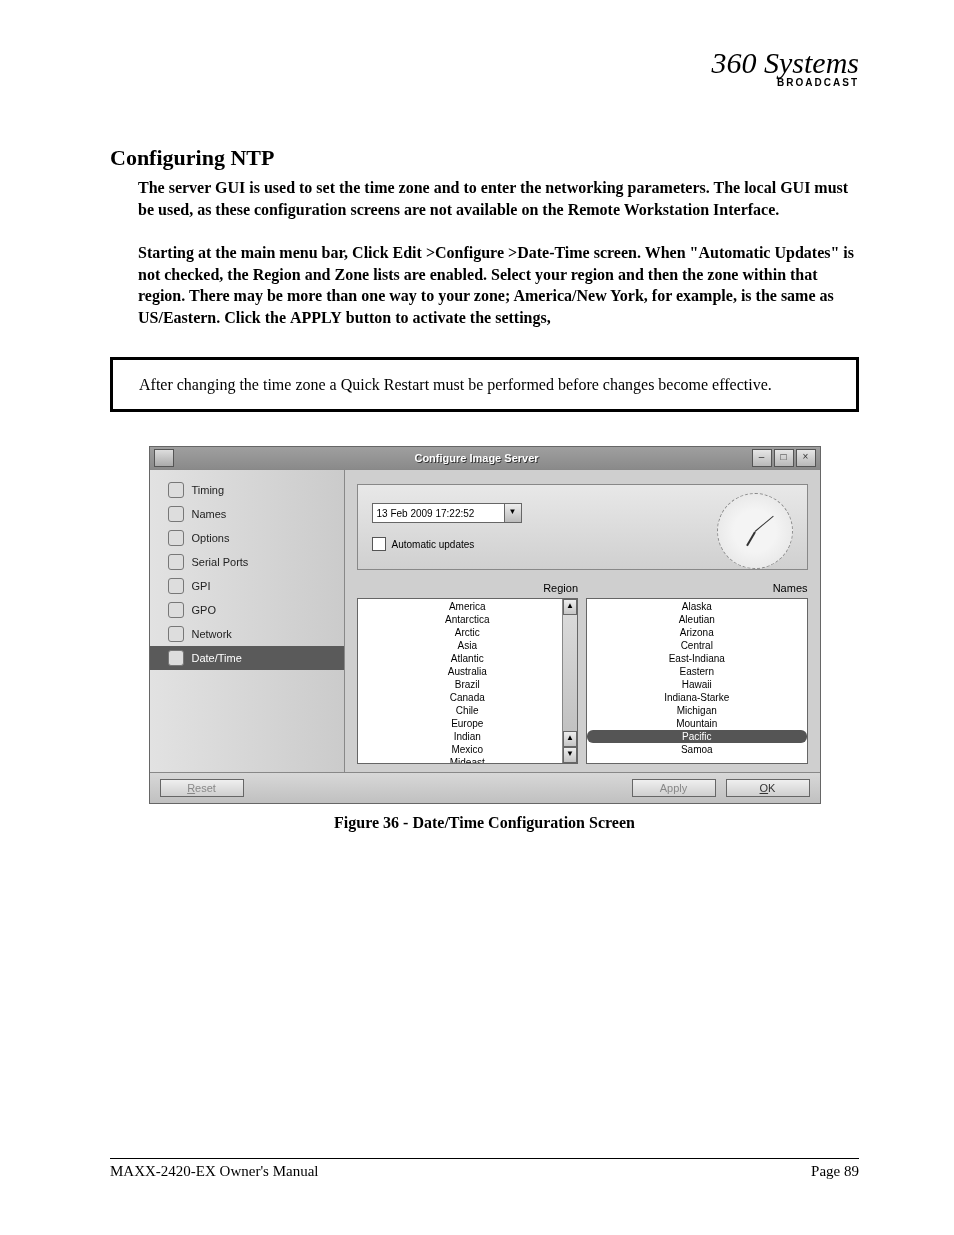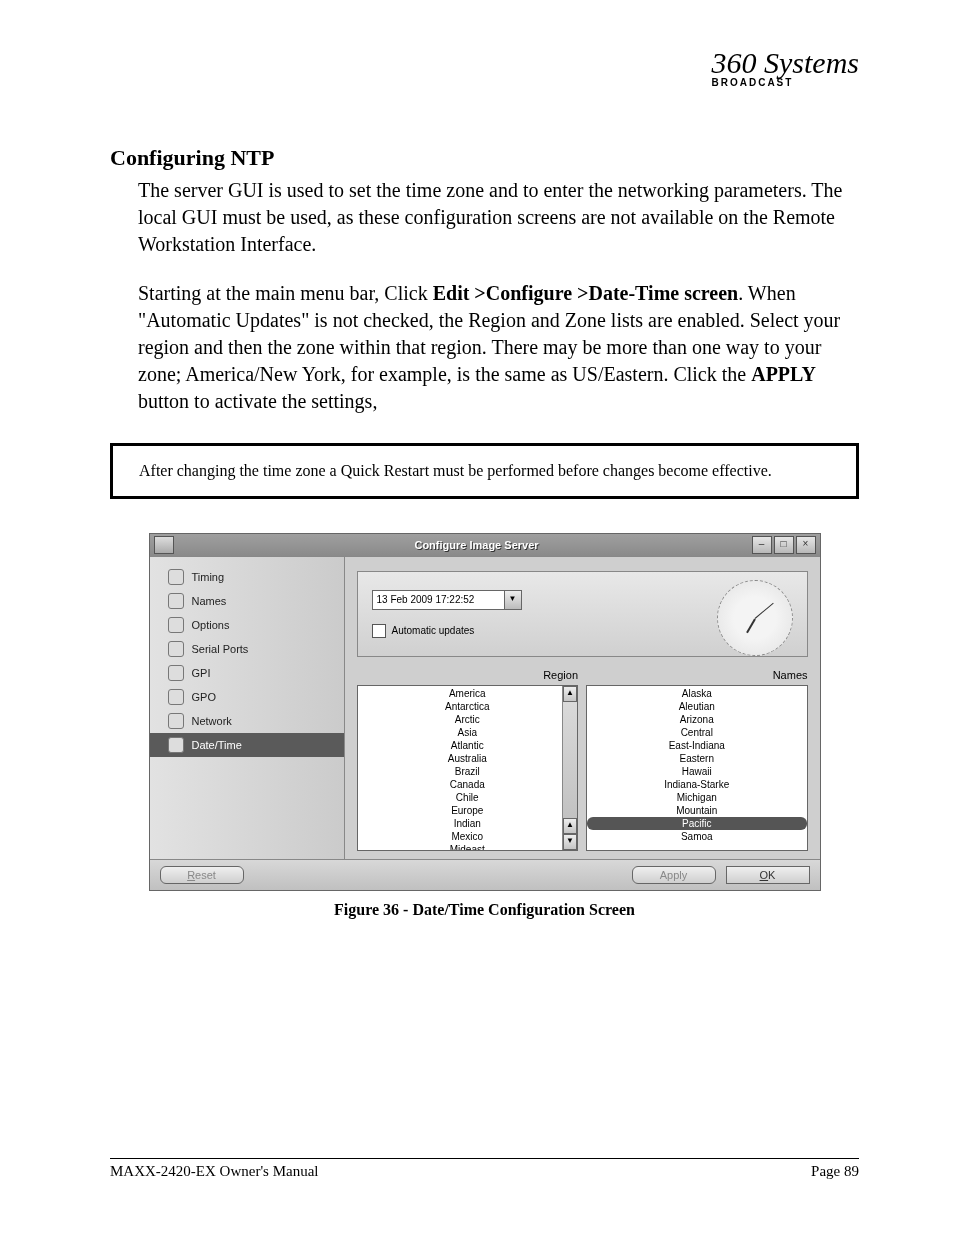--- a/index.html
+++ b/index.html
@@ -20,38 +20,39 @@
     position: relative;
   }
   .logo {
     position: absolute;
     top: 48px;
     right: 95px;
     font-family: cursive;
     font-size: 30px;
     font-style: italic;
     line-height: 1;
-    text-align: left;
+    text-align: right;
   }
   .logo .sub {
     font-family: Arial, sans-serif;
     font-size: 10px;
     letter-spacing: 2px;
     font-weight: bold;
     font-style: normal;
   }
   h2.section {
     font-size: 22px;
     font-weight: bold;
     margin: 0 0 6px 0;
   }
   .body-text {
-    font-size: 20px;
+    font-size: 16px;
     line-height: 1.35;
     margin: 0 0 22px 28px;
+    font-weight: bold;
   }
   .topgap { height: 100px; }
   .note-box {
     border: 3px solid #000;
     padding: 14px 26px;
     margin: 28px 0 34px 0;
     font-size: 16px;
     line-height: 1.35;
   }
   .figure-caption {
@@ -217,21 +218,21 @@
   }
   .btn {
     border:1px solid #666;
     background:linear-gradient(#efefef,#cfcfcf);
     padding:2px 18px;
     font-size:11px;
     color:#333;
     min-width:46px;
     text-align:center;
   }
-  .btn.dis { color:#888;border-radius:6px; }
+  .btn.dis { color:#888; }
   .spacer { flex:1; }
   .btn .u { text-decoration: underline; }
 </style>
 </head>
 <body>
 
 <div class="page">
 
   <div class="logo">
     <div>360 Systems</div>

